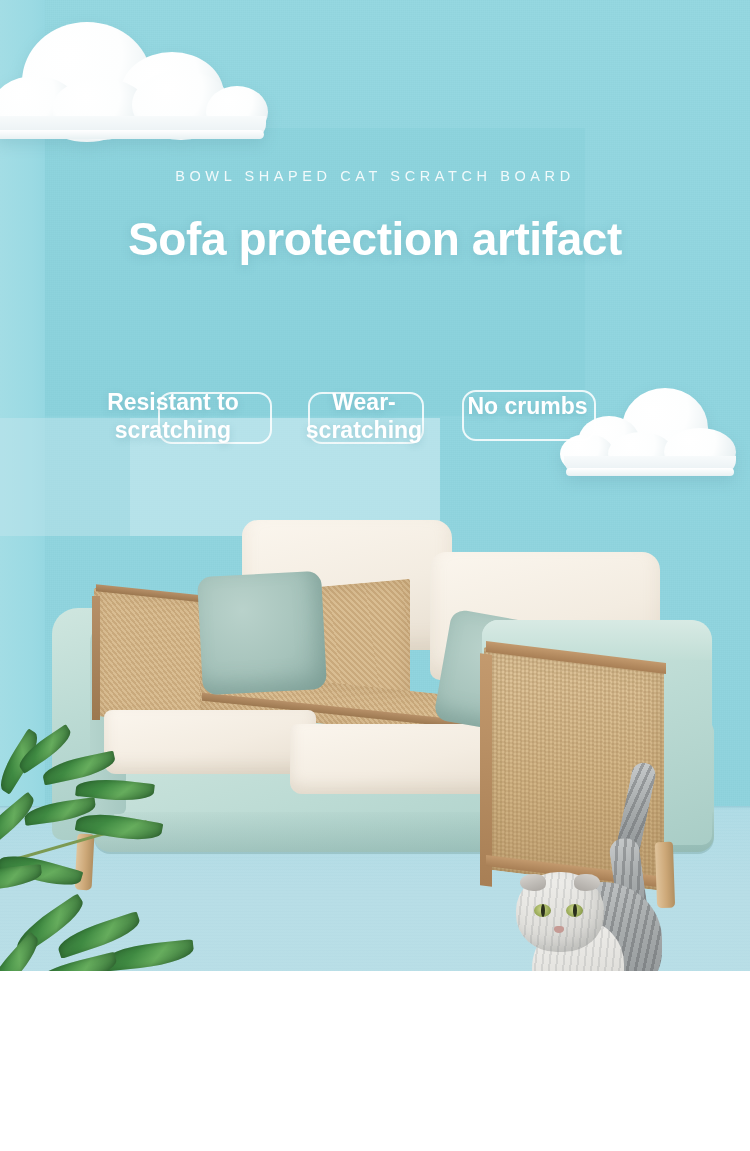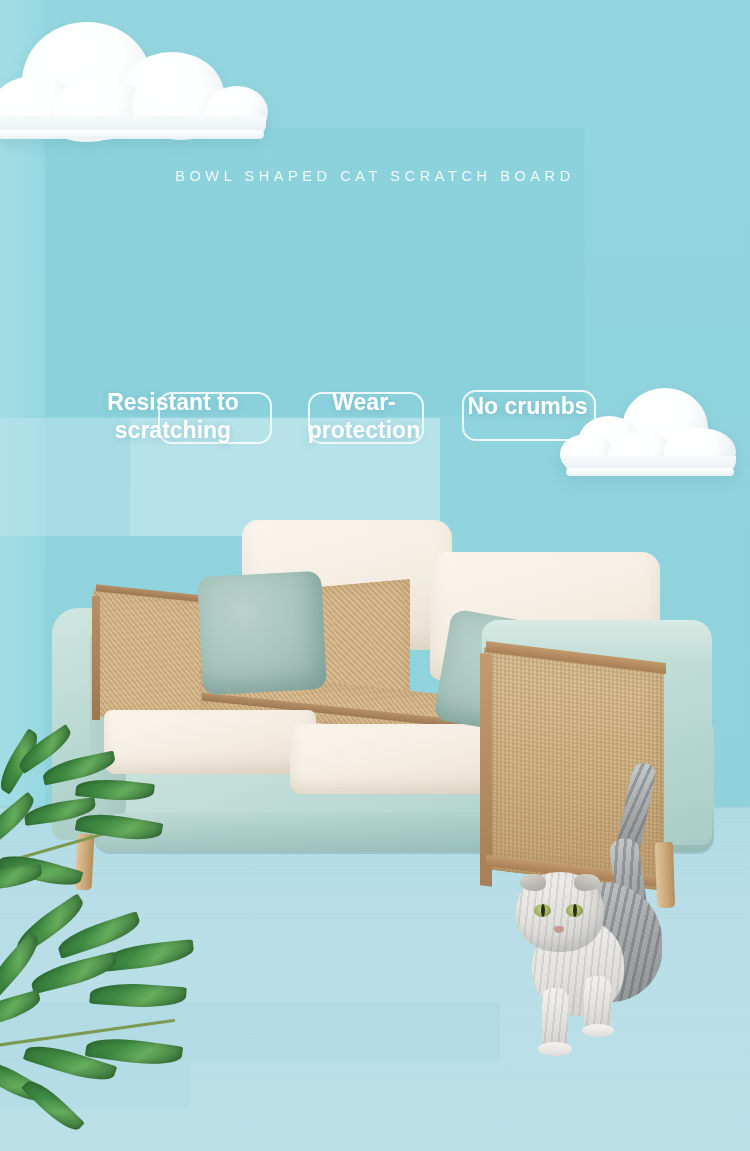--- a/index.html
+++ b/index.html
@@ -1,19 +1,19 @@
 <!DOCTYPE html>
 <html><head>
 <meta charset="utf-8">
 <style>
   html,body{margin:0;padding:0;background:#fff;}
   body{font-family:"Liberation Sans",sans-serif;}
 
   #banner{
-    position:relative;width:750px;height:1151px;overflow:hidden;
+    position:relative;width:750px;height:971px;overflow:hidden;
     background:#8ed4de;
   }
 
   
   .wall{position:absolute;left:0;top:0;width:750px;height:812px;
     background:linear-gradient(180deg,#93d7e0 0%,#8fd5df 45%,#8ed3dd 100%);}
   .wall-tex{position:absolute;inset:0;opacity:.30;
     background-image:
       repeating-linear-gradient(0deg,rgba(255,255,255,.05) 0 1px,rgba(0,0,0,.02) 1px 2px),
       repeating-linear-gradient(90deg,rgba(255,255,255,.05) 0 1px,rgba(0,0,0,.02) 1px 2px);}
@@ -267,31 +267,32 @@
     <div class="leaf" style="left:120px;top:84px;width:96px;height:23px;transform:rotate(4deg);"></div>
     <div class="leaf" style="left:6px;top:56px;width:74px;height:20px;transform:rotate(-48deg);"></div>
     <div class="leaf" style="left:-6px;top:100px;width:78px;height:21px;transform:rotate(-16deg);"></div>
     <div class="leaf" style="left:54px;top:152px;width:92px;height:22px;transform:rotate(18deg);"></div>
     <div class="leaf" style="left:116px;top:140px;width:96px;height:23px;transform:rotate(8deg);"></div>
     <div class="leaf" style="left:0px;top:170px;width:80px;height:21px;transform:rotate(30deg);"></div>
     <div class="leaf" style="left:48px;top:196px;width:70px;height:19px;transform:rotate(44deg);"></div>
   </div>
 
   <div class="eyebrow">BOWL SHAPED CAT SCRATCH BOARD</div>
+  <div class="headline">Sofa protection artifact</div>
 
   <div class="badge-row">
     <div class="badge b1">
       <div class="frame"></div>
       <div class="btxt">Resistant to
 scratching</div>
     </div>
     <div class="badge b2">
       <div class="frame"></div>
       <div class="btxt">Wear-
-protection</div>
+scratching</div>
     </div>
     <div class="badge b3">
       <div class="frame"></div>
       <div class="btxt">No crumbs</div>
     </div>
   </div>
 
 </div>
 
 </body></html>

